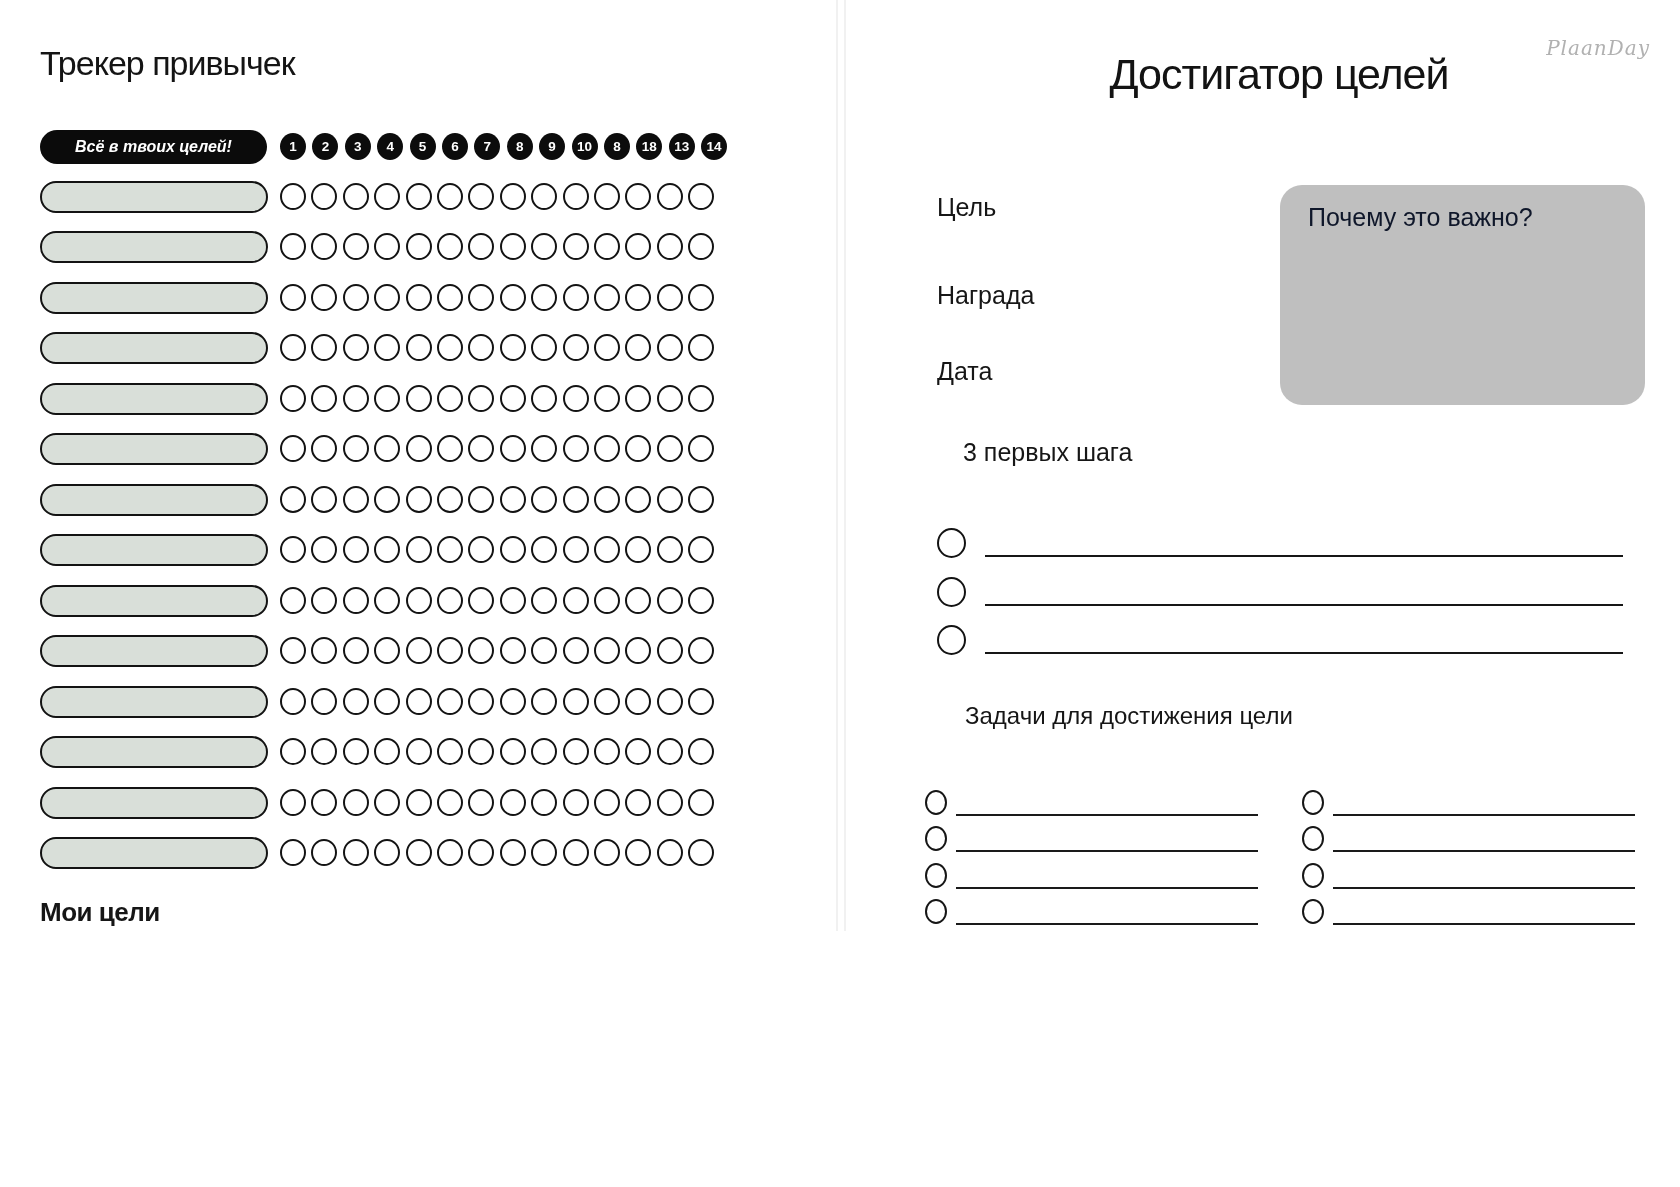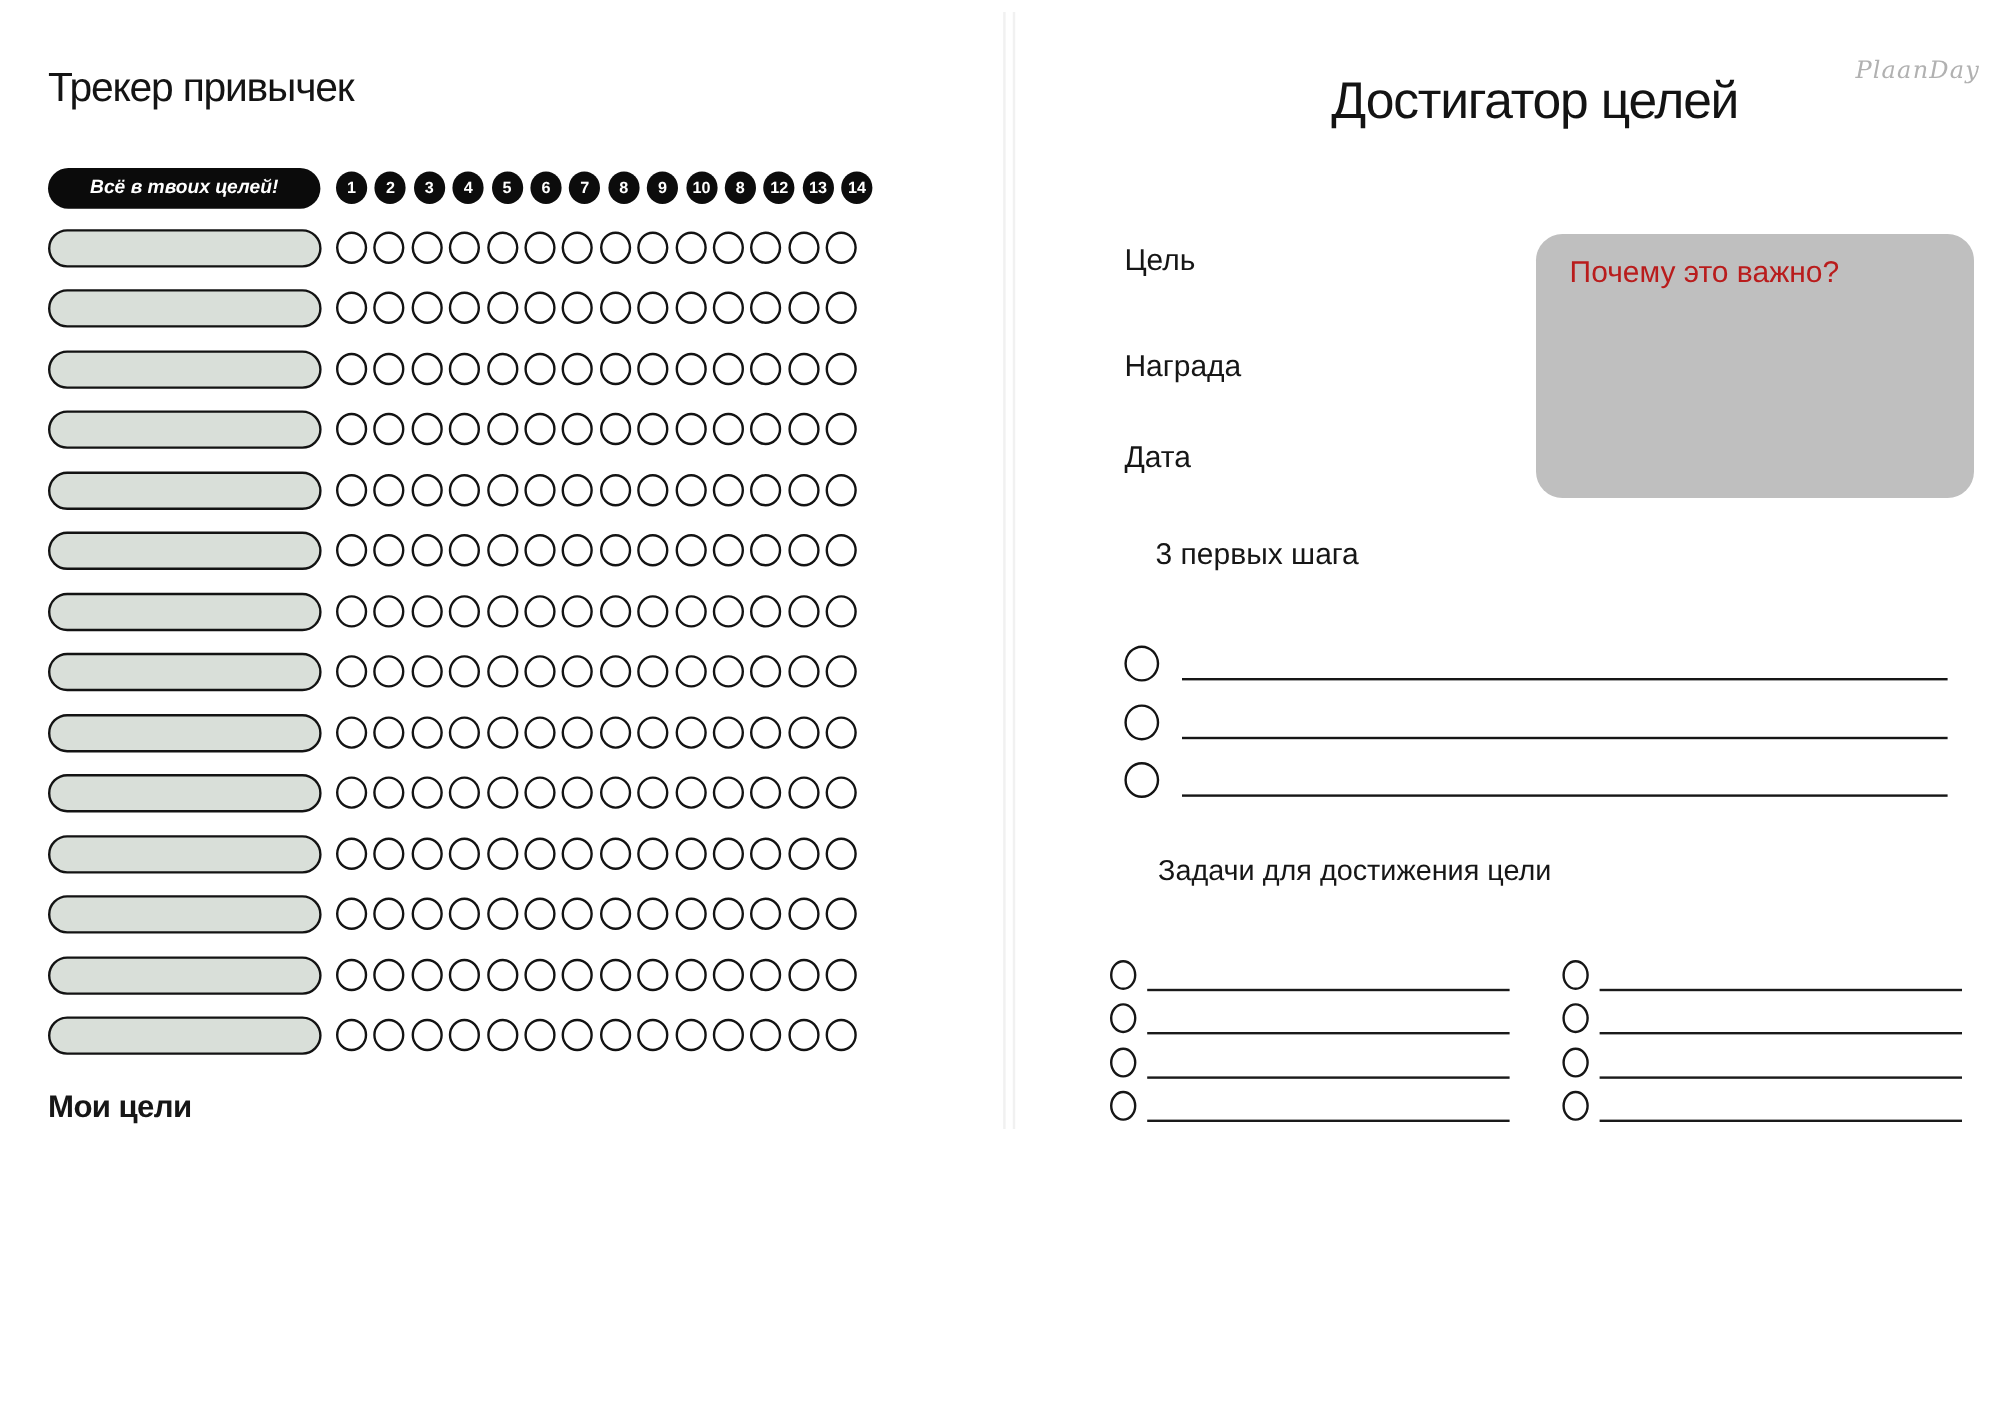--- a/index.html
+++ b/index.html
@@ -1,17 +1,17 @@
 <!DOCTYPE html>
 <html><head>
 <meta charset="utf-8">
 <style>
   html,body{margin:0;padding:0;background:#ffffff;}
   .sheet{position:relative;width:1680px;height:931px;background:#ffffff;overflow:hidden;
-         font-family:"Liberation Sans","DejaVu Sans",sans-serif;color:#161616;margin-top:10px;}
+         font-family:"Liberation Sans","DejaVu Sans",sans-serif;color:#161616;}
   .divider{position:absolute;left:836px;top:0;width:6px;height:1187px;
            border-left:2px solid #f1f1f1;border-right:2px solid #f1f1f1;}
   
   .tracker-title{position:absolute;left:40px;top:44px;font-size:34px;letter-spacing:-1px;color:#141414;}
   .motto-pill{position:absolute;left:40px;top:130px;width:227px;height:34px;background:#0b0b0b;
               border-radius:17px;color:#ffffff;display:flex;align-items:center;justify-content:center;
               font-size:16px;font-weight:bold;font-style:italic;box-sizing:border-box;}
   .day-numbers{position:absolute;left:280px;top:133px;display:flex;gap:6.4px;}
   .daynum{width:26px;height:27px;border-radius:50%;background:#0c0c0c;color:#ffffff;
           font-size:13.5px;font-weight:bold;display:flex;align-items:center;justify-content:center;}
@@ -26,21 +26,21 @@
            border-radius:50%;background:#fff;}
   .gline{position:absolute;left:34px;top:23px;width:233px;height:0;border-bottom:2px solid #242424;}
   
   .brand{position:absolute;left:1500px;top:36px;width:150px;text-align:right;
          font-family:"DejaVu Serif","Liberation Serif",serif;font-style:italic;
          font-size:20px;letter-spacing:1px;color:#b1b1b1;}
   .right-title{position:absolute;left:979px;top:50px;width:600px;text-align:center;
                font-size:43px;letter-spacing:-1px;color:#131313;}
   .field-label{position:absolute;left:937px;font-size:25px;}
   .why-box{position:absolute;left:1280px;top:185px;width:365px;height:220px;border-radius:22px;}
-  .why-label{position:absolute;left:28px;top:18px;font-size:25px;color:#b91c1c;}
+  .why-label{position:absolute;left:28px;top:18px;font-size:25px;color:#0f172a;}
   .steps-title{position:absolute;left:963px;top:438px;font-size:25px;}
   .step-row{position:absolute;left:937px;width:690px;height:34px;}
   .scircle{position:absolute;left:0;top:0;width:25px;height:26px;border:2.5px solid #131313;
            border-radius:50%;background:#fff;}
   .sline{position:absolute;left:48px;top:27px;width:638px;height:0;border-bottom:2.5px solid #161616;}
   .tasks-title{position:absolute;left:965px;top:702px;font-size:24px;}
   .task-row{position:absolute;width:335px;height:30px;}
   .tcircle{position:absolute;left:0;top:0;width:18px;height:21px;border:2px solid #161616;
            border-radius:50%;background:#fff;}
   .tline{position:absolute;left:31px;top:24px;width:302px;height:0;border-bottom:2.5px solid #1a1a1a;}
@@ -61,21 +61,21 @@
         <div class="daynum">2</div>
         <div class="daynum">3</div>
         <div class="daynum">4</div>
         <div class="daynum">5</div>
         <div class="daynum">6</div>
         <div class="daynum">7</div>
         <div class="daynum">8</div>
         <div class="daynum">9</div>
         <div class="daynum">10</div>
         <div class="daynum">8</div>
-        <div class="daynum">12</div>
+        <div class="daynum">18</div>
         <div class="daynum">13</div>
         <div class="daynum">14</div>
       </div>
     <div>
         <div class="habit-row" style="top: 181px;">
           <div class="habit-pill" style="background: rgb(217, 223, 217);"></div>
           <div class="habit-circles">
             <div class="hcircle"></div>
             <div class="hcircle"></div>
             <div class="hcircle"></div>

